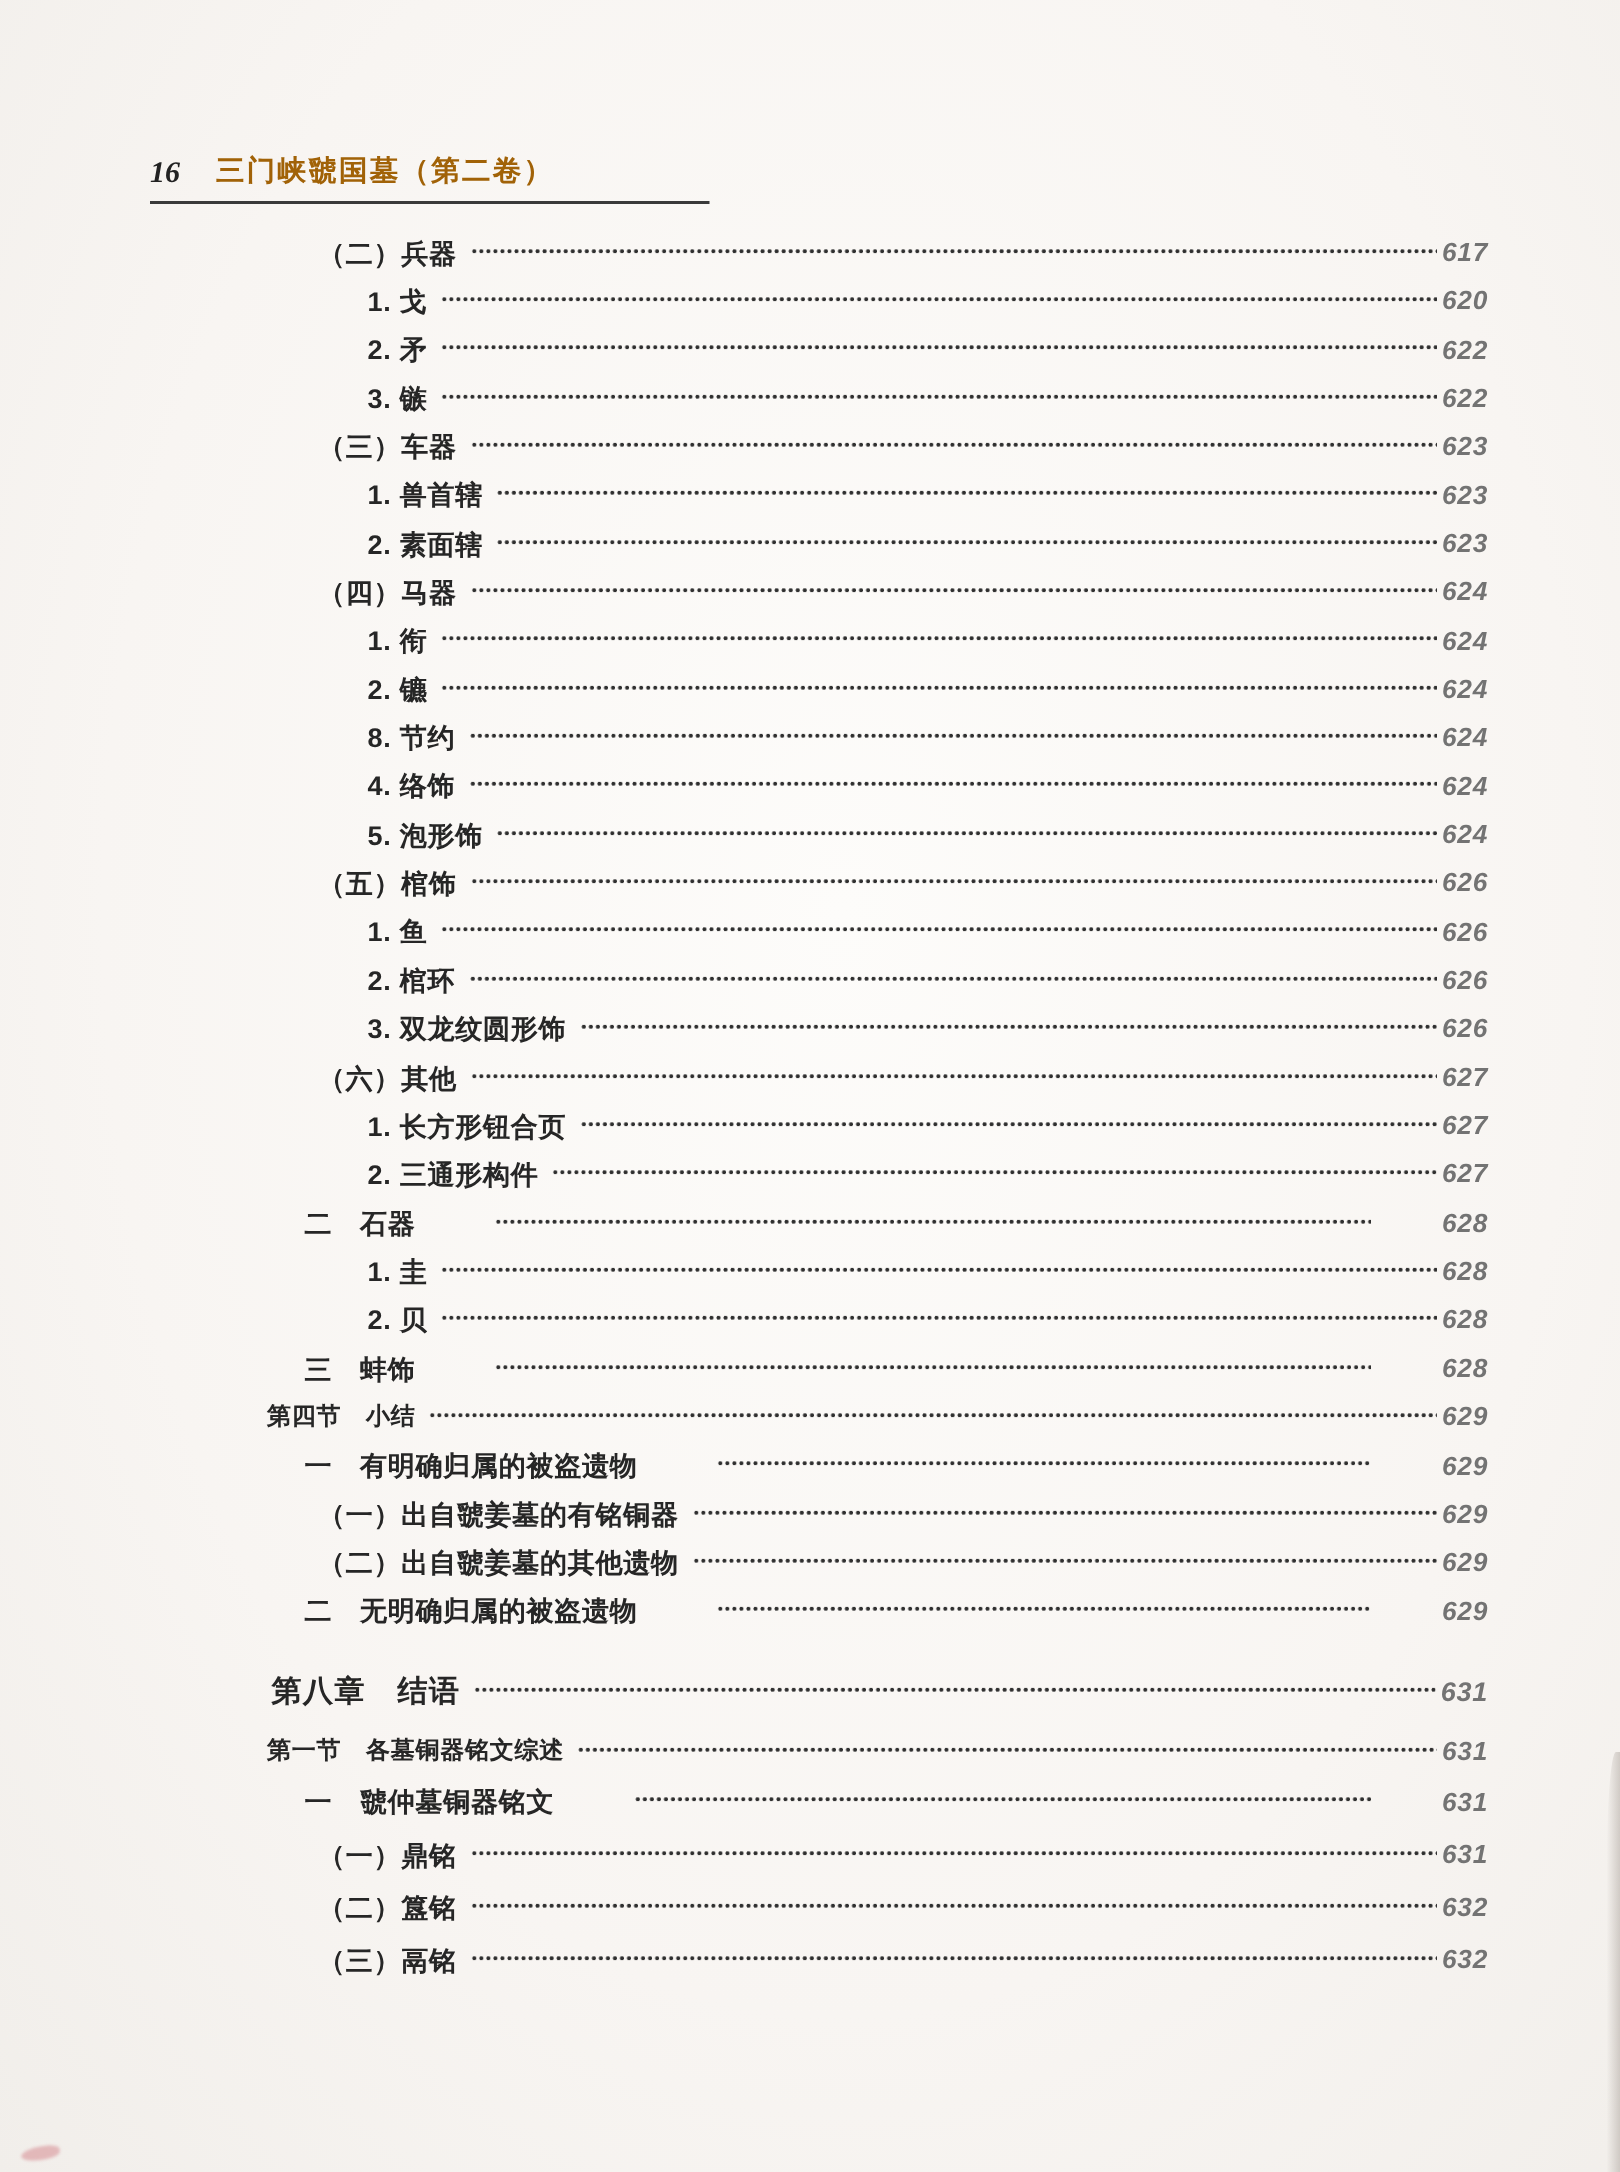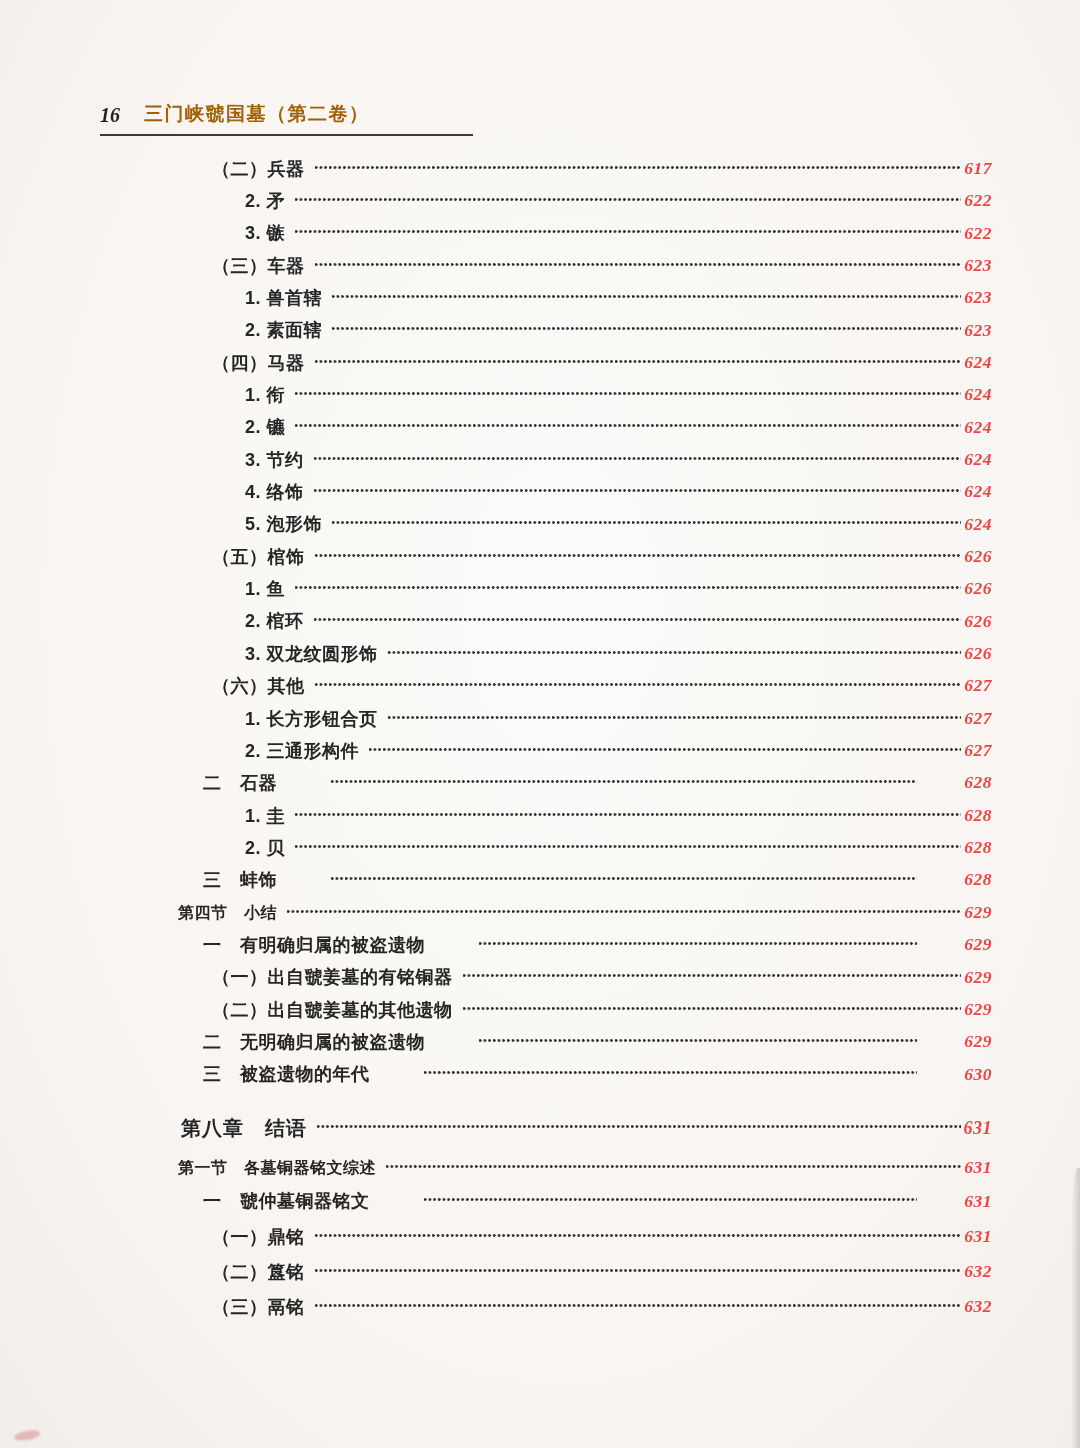--- a/index.html
+++ b/index.html
@@ -31,23 +31,23 @@
     display:flex;align-items:center;box-sizing:border-box;
     height:32.35px;padding-bottom:5px;padding-right:88px;
   }
   .t-label{font-weight:700;font-size:18px;line-height:1;letter-spacing:0.5px;white-space:pre;color:#262626;}
   .leader{
     flex:1;height:5px;margin:0 3px 3px 9px;
     background-image:radial-gradient(circle at 2.2px 2.5px, #2f2f2f 1.15px, rgba(0,0,0,0) 1.55px);
     background-size:4.7px 5px;background-repeat:repeat-x;
   }
   .t-page{
-    font-family:Liberation Serif, serif;
+    font-family:Liberation Sans, sans-serif;
     font-style:italic;font-weight:700;font-size:17.5px;line-height:1;
-    letter-spacing:0.5px;color:#ef4444;
+    letter-spacing:0.5px;color:#737373;
   }
 
   
   .lvl-chapter{padding-left:145px;}
   .lvl-section{padding-left:178px;}
   .lvl-num{padding-left:203px;gap:44px;}
   .lvl-paren{padding-left:212px;}
   .lvl-arabic{padding-left:245px;}
 
   .lvl-section .t-label{font-size:16px;}
@@ -79,20 +79,25 @@
     <span class="book-title">三门峡虢国墓（第二卷）</span>
   </div>
 
   <div class="toc">
       <div class="row lvl-paren">
         <span class="t-label">（二）兵器</span>
         <span class="leader"></span>
         <span class="t-page">617</span>
       </div>
       <div class="row lvl-arabic">
+        <span class="t-label">1. 戈</span>
+        <span class="leader"></span>
+        <span class="t-page">620</span>
+      </div>
+      <div class="row lvl-arabic">
         <span class="t-label">2. 矛</span>
         <span class="leader"></span>
         <span class="t-page">622</span>
       </div>
       <div class="row lvl-arabic">
         <span class="t-label">3. 镞</span>
         <span class="leader"></span>
         <span class="t-page">622</span>
       </div>
       <div class="row lvl-paren">
@@ -119,21 +124,21 @@
         <span class="t-label">1. 衔</span>
         <span class="leader"></span>
         <span class="t-page">624</span>
       </div>
       <div class="row lvl-arabic">
         <span class="t-label">2. 镳</span>
         <span class="leader"></span>
         <span class="t-page">624</span>
       </div>
       <div class="row lvl-arabic">
-        <span class="t-label">3. 节约</span>
+        <span class="t-label">8. 节约</span>
         <span class="leader"></span>
         <span class="t-page">624</span>
       </div>
       <div class="row lvl-arabic">
         <span class="t-label">4. 络饰</span>
         <span class="leader"></span>
         <span class="t-page">624</span>
       </div>
       <div class="row lvl-arabic">
         <span class="t-label">5. 泡形饰</span>
@@ -213,25 +218,20 @@
       <div class="row lvl-paren">
         <span class="t-label">（二）出自虢姜墓的其他遗物</span>
         <span class="leader"></span>
         <span class="t-page">629</span>
       </div>
       <div class="row lvl-num">
         <span class="t-label">二　无明确归属的被盗遗物</span>
         <span class="leader"></span>
         <span class="t-page">629</span>
       </div>
-      <div class="row lvl-num">
-        <span class="t-label">三　被盗遗物的年代</span>
-        <span class="leader"></span>
-        <span class="t-page">630</span>
-      </div>
       <div class="row lvl-chapter">
         <span class="t-label">第八章　结语</span>
         <span class="leader"></span>
         <span class="t-page">631</span>
       </div>
       <div class="row lvl-section">
         <span class="t-label">第一节　各墓铜器铭文综述</span>
         <span class="leader"></span>
         <span class="t-page">631</span>
       </div>

